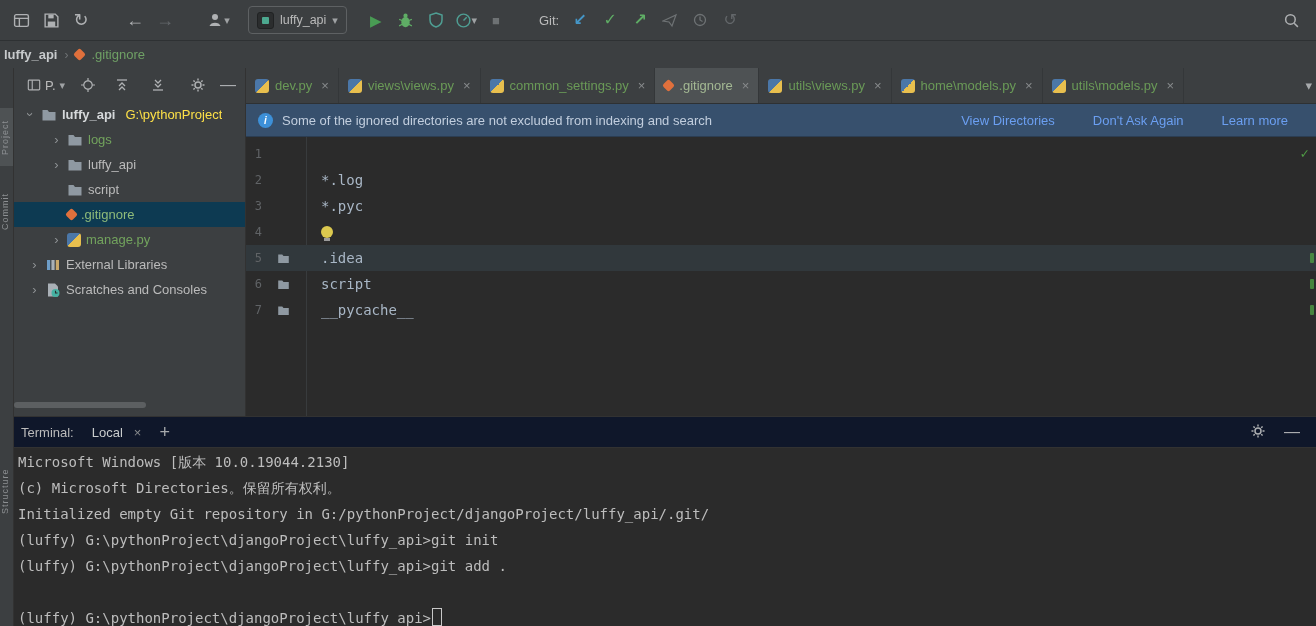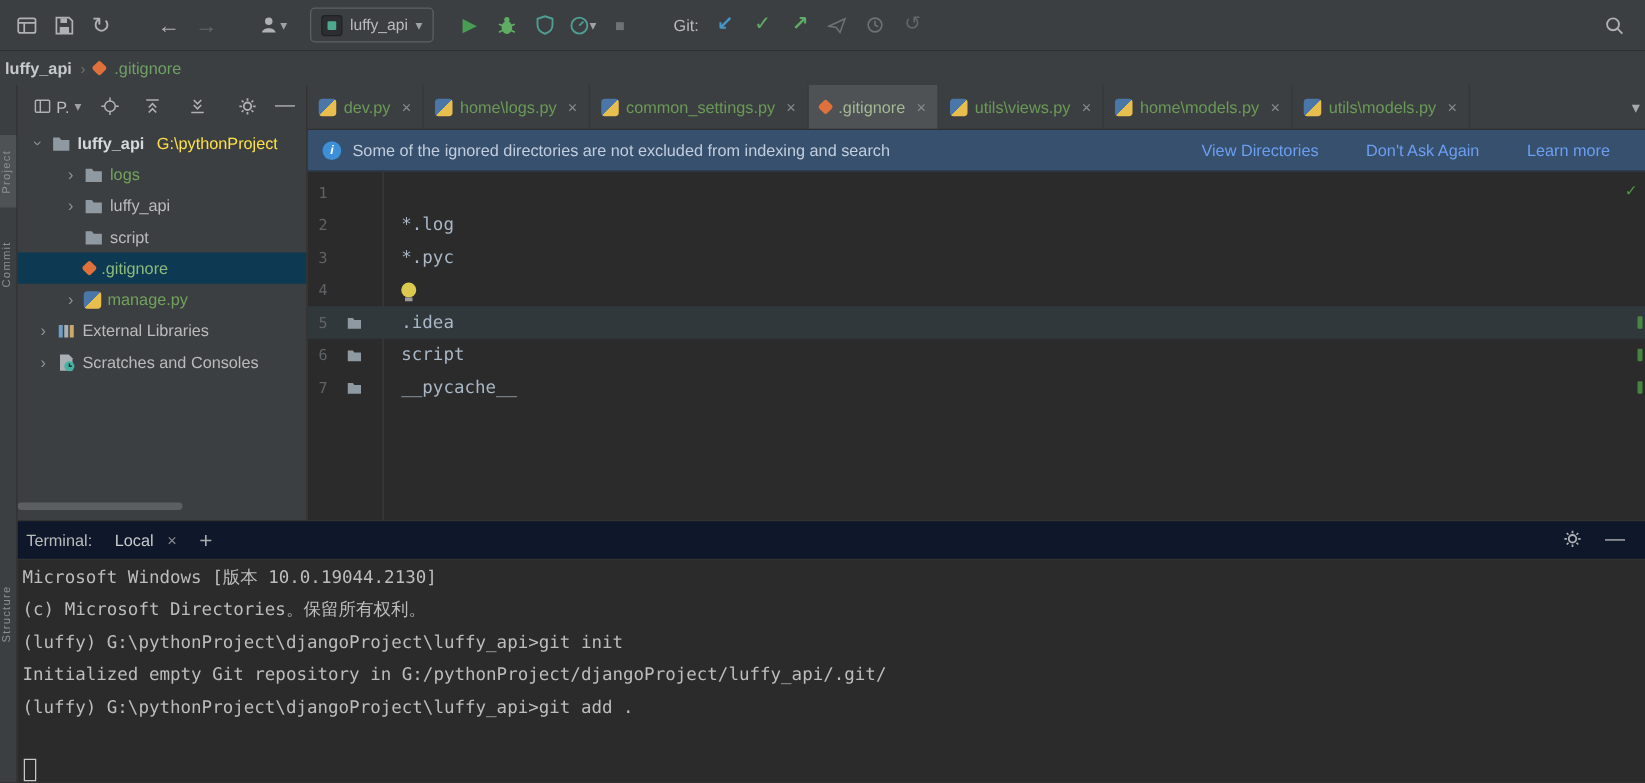--- a/index.html
+++ b/index.html
@@ -342,21 +342,21 @@
     <div class="editor-col">
 
       <div class="tabbar">
         <div class="tab">
           <span class="py-icon"></span>
           <span>dev.py</span>
           <span class="tclose">×</span>
         </div>
         <div class="tab">
           <span class="py-icon"></span>
-          <span>home\logs.py</span>
+          <span>views\views.py</span>
           <span class="tclose">×</span>
         </div>
         <div class="tab">
           <span class="py-icon"></span>
           <span>common_settings.py</span>
           <span class="tclose">×</span>
         </div>
         <div class="tab active">
           <span class="gitf-icon"></span>
           <span>.gitignore</span>
@@ -464,21 +464,21 @@
               <circle cx="8" cy="8" r="3" fill="none" stroke="#afb1b3" stroke-width="1.5"></circle>
               <path d="M8 1.5v2M8 12.5v2M1.5 8h2M12.5 8h2M3.4 3.4l1.4 1.4M11.2 11.2l1.4 1.4M12.6 3.4l-1.4 1.4M4.8 11.2l-1.4 1.4" stroke="#afb1b3" stroke-width="1.4"></path>
             </svg>
         </span>
         <span class="glyph">—</span>
       </span>
     </div>
     <div class="term-body">
       <div class="tline">Microsoft Windows [版本 10.0.19044.2130]</div>
       <div class="tline">(c) Microsoft Directories。保留所有权利。</div>
+      <div class="tline">Initialized empty Git repository in G:/pythonProject/djangoProject/luffy_api/.git/</div>
       <div class="tline">(luffy) G:\pythonProject\djangoProject\luffy_api&gt;git init</div>
-      <div class="tline">Initialized empty Git repository in G:/pythonProject/djangoProject/luffy_api/.git/</div>
       <div class="tline">(luffy) G:\pythonProject\djangoProject\luffy_api&gt;git add .</div>
       <div class="tline"></div>
-      <div class="tline"><span class="cursor"></span></div>
+      <div class="tline"><span>(luffy) G:\pythonProject\djangoProject\luffy_api&gt;</span><span class="cursor"></span></div>
     </div>
   </div>
 
 </div>
 
 </body></html>

